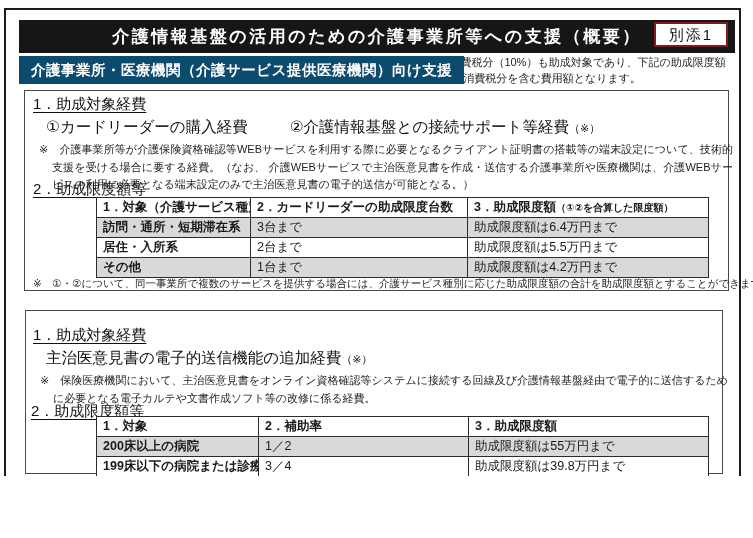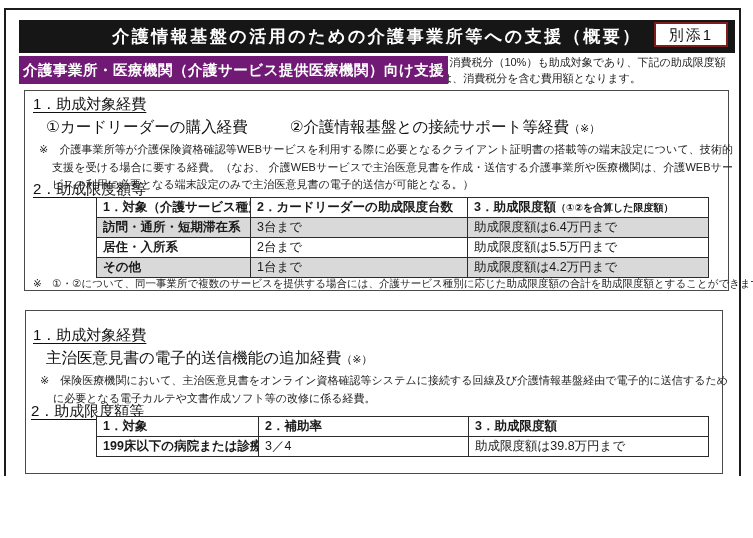--- a/index.html
+++ b/index.html
@@ -9,21 +9,21 @@
   .outer-frame { position:absolute; left:4px; top:8px; width:737px; height:521px; border:2px solid #1c1c1c; background:#fff; }
 
   .title-bar { position:absolute; left:19px; top:20px; width:716px; height:33px; background:#161616; display:flex; align-items:center; justify-content:center; }
   .title-text { color:#fff; font-size:17px; font-weight:700; letter-spacing:2.5px; white-space:nowrap; }
   .tag-box { position:absolute; right:7px; top:2px; height:25px; background:#fff; border:2px solid #7f1d1d; color:#111; font-size:15px; line-height:21px; padding:0 13px; letter-spacing:2px; }
 
   .tax-note { position:absolute; left:428px; top:55px; width:304px; font-size:11px; line-height:1.42; color:#222; }
   .tax-note .l2 { display:block; padding-left:13px; }
   .tax-note .l1 { display:block; }
 
-  .section-header { position:absolute; height:28px; background:#701a75; color:#fff; font-size:14.5px; font-weight:700; line-height:28px; padding:0 4px; letter-spacing:0.5px; white-space:nowrap; z-index:3; }
+  .section-header { position:absolute; height:28px; background:#0c4a6e; color:#fff; font-size:14.5px; font-weight:700; line-height:28px; padding:0 12px; letter-spacing:0.5px; white-space:nowrap; z-index:3; }
   .sh1 { left:19px; top:56px; }
   .sh2 { left:19px; top:295px; }
 
   .content-box { position:absolute; border:1px solid #4a4a4a; background:#fff; z-index:1; }
   .box1 { left:24px; top:90px; width:705px; height:201px; }
   .box2 { left:25px; top:310px; width:698px; height:164px; }
 
   .uhead { position:absolute; font-size:15px; color:#111; text-decoration:underline; text-underline-offset:3px; white-space:nowrap; }
   .exp-line { position:absolute; font-size:15.5px; color:#111; white-space:nowrap; }
   .exp-gap { display:inline-block; width:42px; }
@@ -121,20 +121,25 @@
           <col style="width:240px">
         </colgroup>
       <thead>
         <tr>
           <th>1．対象</th>
           <th>2．補助率</th>
           <th>3．助成限度額</th>
         </tr>
       </thead>
       <tbody>
+        <tr class="shaded">
+          <td class="c1">200床以上の病院</td>
+          <td>1／2</td>
+          <td>助成限度額は55万円まで</td>
+        </tr>
         <tr>
           <td class="c1">199床以下の病院または診療所</td>
           <td>3／4</td>
           <td>助成限度額は39.8万円まで</td>
         </tr>
       </tbody>
     </table>
   </div>
 
   <div class="footer-label">申請・補助方法</div>

